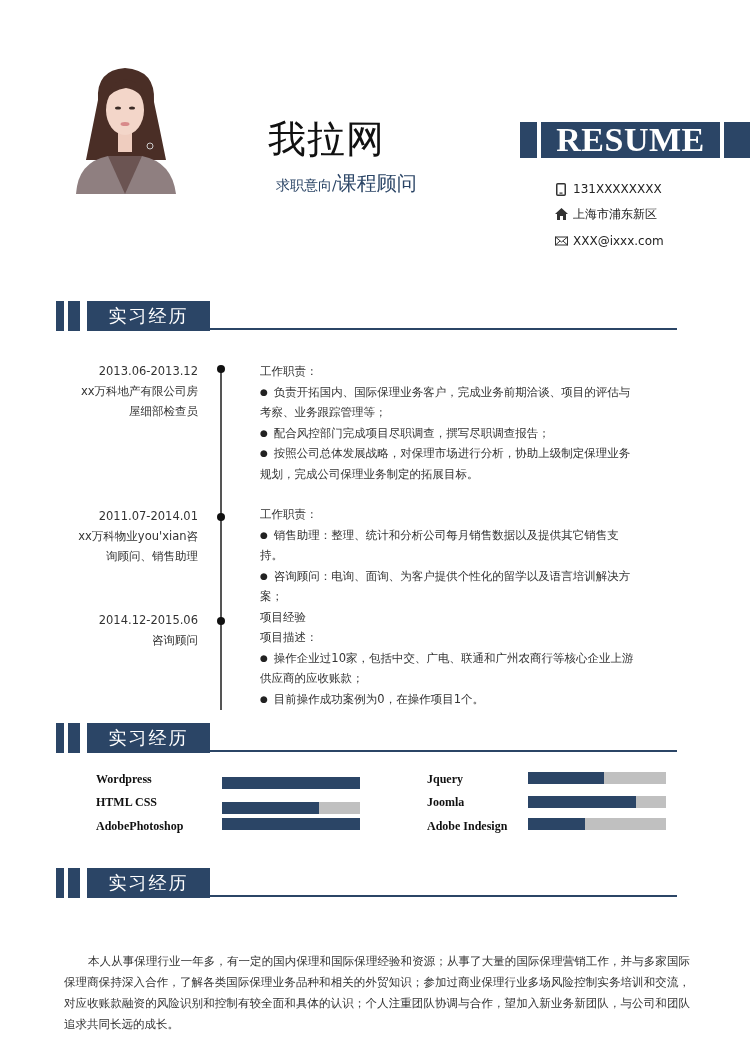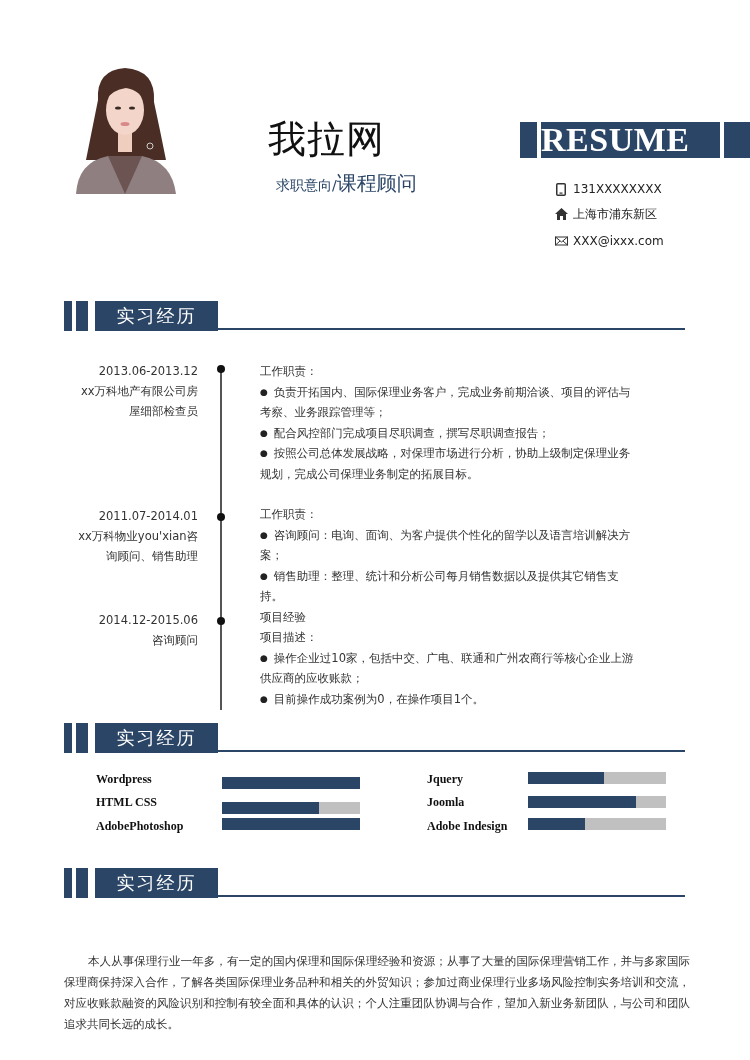--- a/index.html
+++ b/index.html
@@ -12,29 +12,29 @@
 
   
   .name { left: 268px; top: 116px; font-size: 38px; color: #111; letter-spacing: 1px; line-height: 46px; }
   .intent { left: 268px; top: 170px; color: #2b4566; line-height: 26px; white-space: nowrap; }
   .intent .lbl { font-size: 14px; margin-left: 8px; }
   .intent .val { font-size: 20px; margin-top: 45px; }
 
   
   .rb { top: 122px; height: 36px; background: #2b4566; }
   .rb1 { left: 520px; width: 17px; }
-  .rb2 { left: 541px; width: 179px; color: #fff; font-family: "Liberation Serif", "DejaVu Serif", serif; font-weight: bold; font-size: 34px; line-height: 36px; letter-spacing: 0.5px; }
+  .rb2 { left: 541px; width: 179px; color: #fff; font-family: "Liberation Serif", "DejaVu Serif", serif; font-weight: bold; font-size: 34px; text-align: center; line-height: 36px; letter-spacing: 0.5px; }
   .rb3 { left: 724px; width: 26px; }
 
   
   .contact { left: 554px; font-size: 12px; color: #222; display: flex; align-items: center; height: 18px; }
   .contact .ic { width: 14px; height: 14px; margin-right: 5px; display: inline-flex; align-items: center; justify-content: center; }
 
   
-  .sec { left: 64px; height: 30px; width: 621px; padding-left: 8px; }
+  .sec { left: 56px; height: 30px; width: 621px; padding-left: 8px; }
   .sec .b1 { position: absolute; left: 0; top: 0; width: 8px; height: 30px; background: #2b4566; }
   .sec .b2 { position: absolute; left: 12px; top: 0; width: 12px; height: 30px; background: #2b4566; }
   .sec .b3 { position: absolute; left: 31px; top: 0; width: 123px; height: 30px; background: #2b4566; color: #fff; font-size: 18px; line-height: 30px; text-align: center; letter-spacing: 2px; }
   .sec .rule { position: absolute; left: 154px; right: 0; bottom: 1px; height: 2px; background: #2b4566; }
 
   
   .tline { left: 220px; top: 369px; width: 2px; height: 341px; background: #555; }
   .tdot { width: 8px; height: 8px; border-radius: 50%; background: #111; left: 217px; }
   .tleft { right: 552px; text-align: right; font-size: 11.5px; line-height: 20px; color: #333; width: 140px; }
   .tright { left: 240px; width: 380px; font-size: 11.5px; line-height: 20.5px; color: #333; margin-left: 20px; }
@@ -127,22 +127,22 @@
 </div>
 
 <div class="abs tdot" style="top:513px;"></div>
 <div class="abs tleft" style="top:506px;">
   <div>2011.07-2014.01</div>
   <div>xx万科物业you'xian咨</div>
   <div>询顾问、销售助理</div>
 </div>
 <div class="abs tright" style="top:504px;">
   <div>工作职责：</div>
+  <div class="bul">销售助理：整理、统计和分析公司每月销售数据以及提供其它销售支持。</div>
   <div class="bul">咨询顾问：电询、面询、为客户提供个性化的留学以及语言培训解决方案；</div>
-  <div class="bul">销售助理：整理、统计和分析公司每月销售数据以及提供其它销售支持。</div>
   <div>项目经验</div>
 </div>
 
 <div class="abs tdot" style="top:617px;"></div>
 <div class="abs tleft" style="top:610px;">
   <div>2014.12-2015.06</div>
   <div>咨询顾问</div>
 </div>
 <div class="abs tright" style="top:627px;">
   <div>项目描述：</div>

